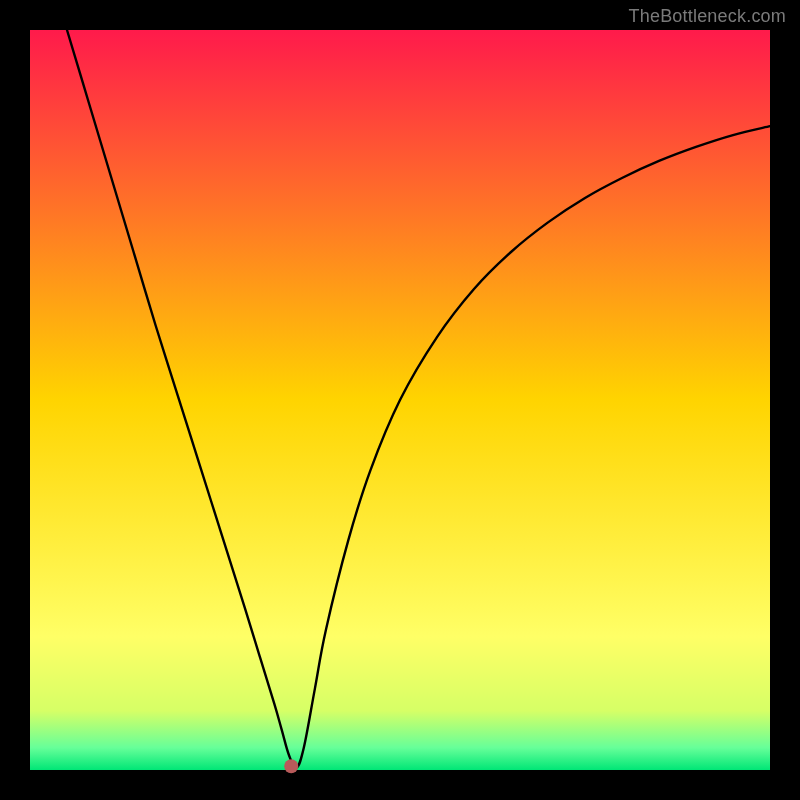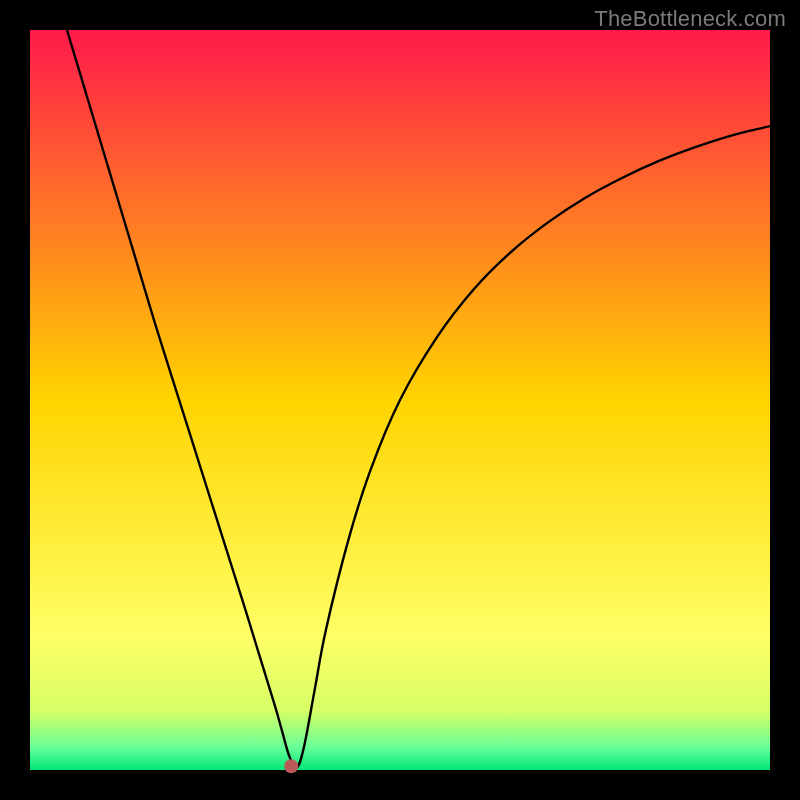--- a/index.html
+++ b/index.html
@@ -16,21 +16,21 @@
     height: 800px;
   }
   svg {
     display: block;
   }
   .watermark {
     position: absolute;
     top: 6px;
     right: 14px;
     font-family: Arial, Helvetica, sans-serif;
-    font-size: 22px;
+    font-size: 18px;
     color: #7a7a7a;
     font-weight: 400;
     letter-spacing: 0.2px;
     user-select: none;
   }
 </style>
 </head>
 <body>
 
 <div id="chart-wrap">

